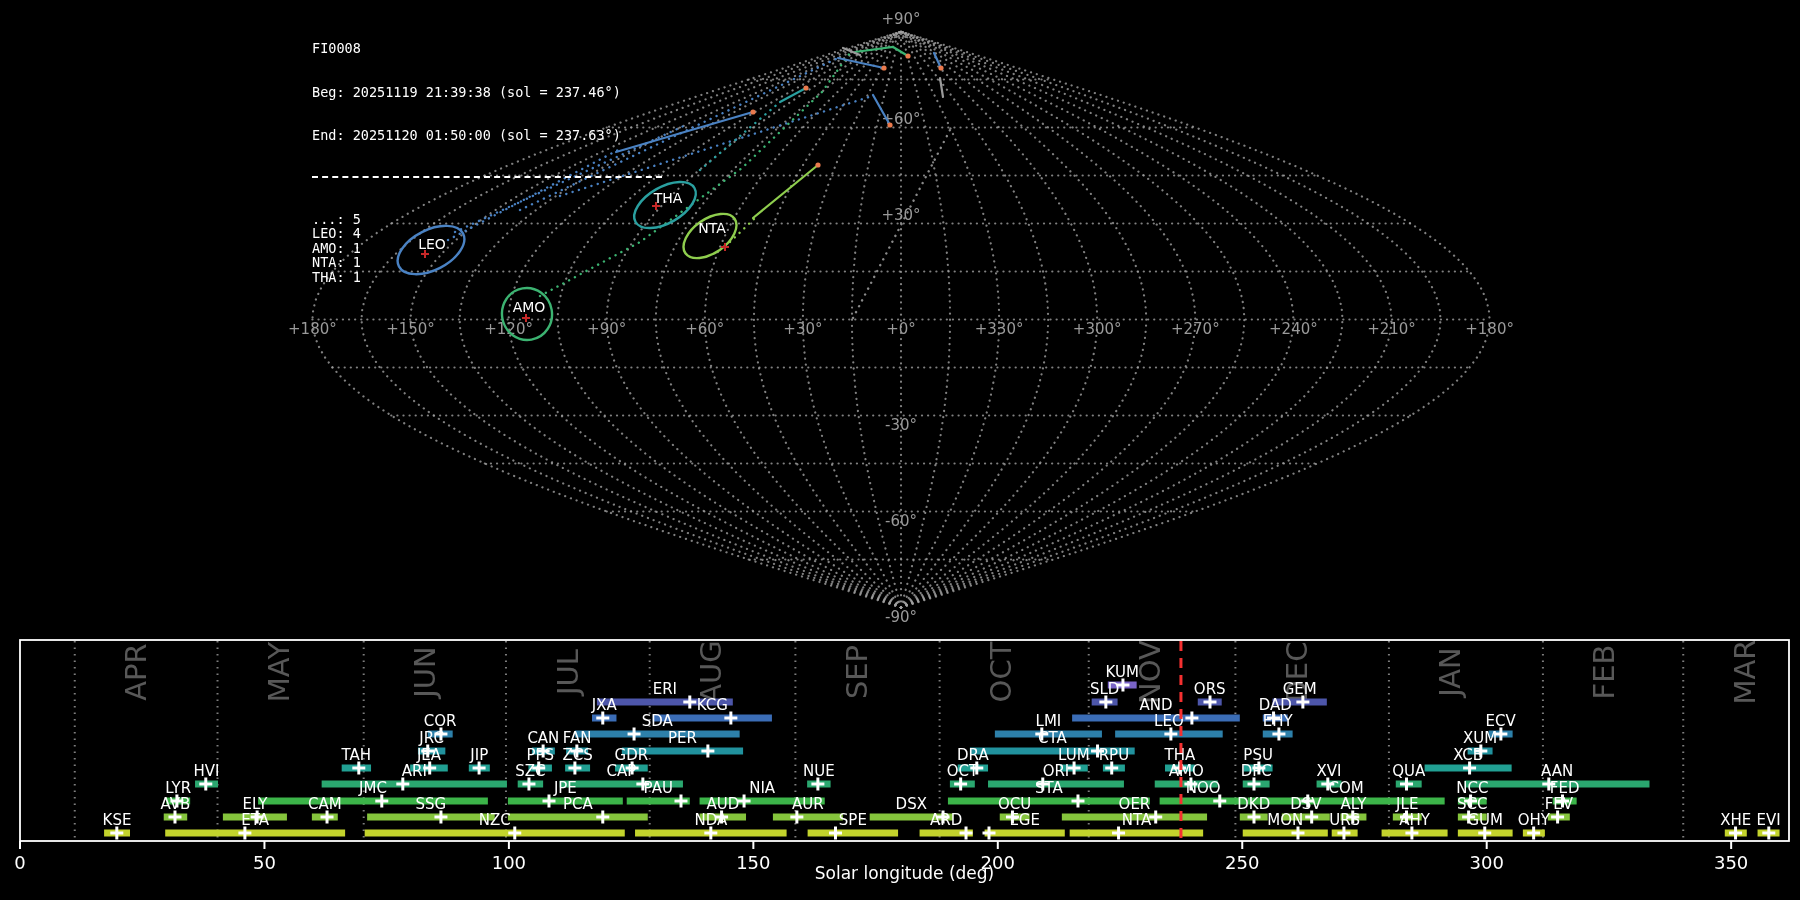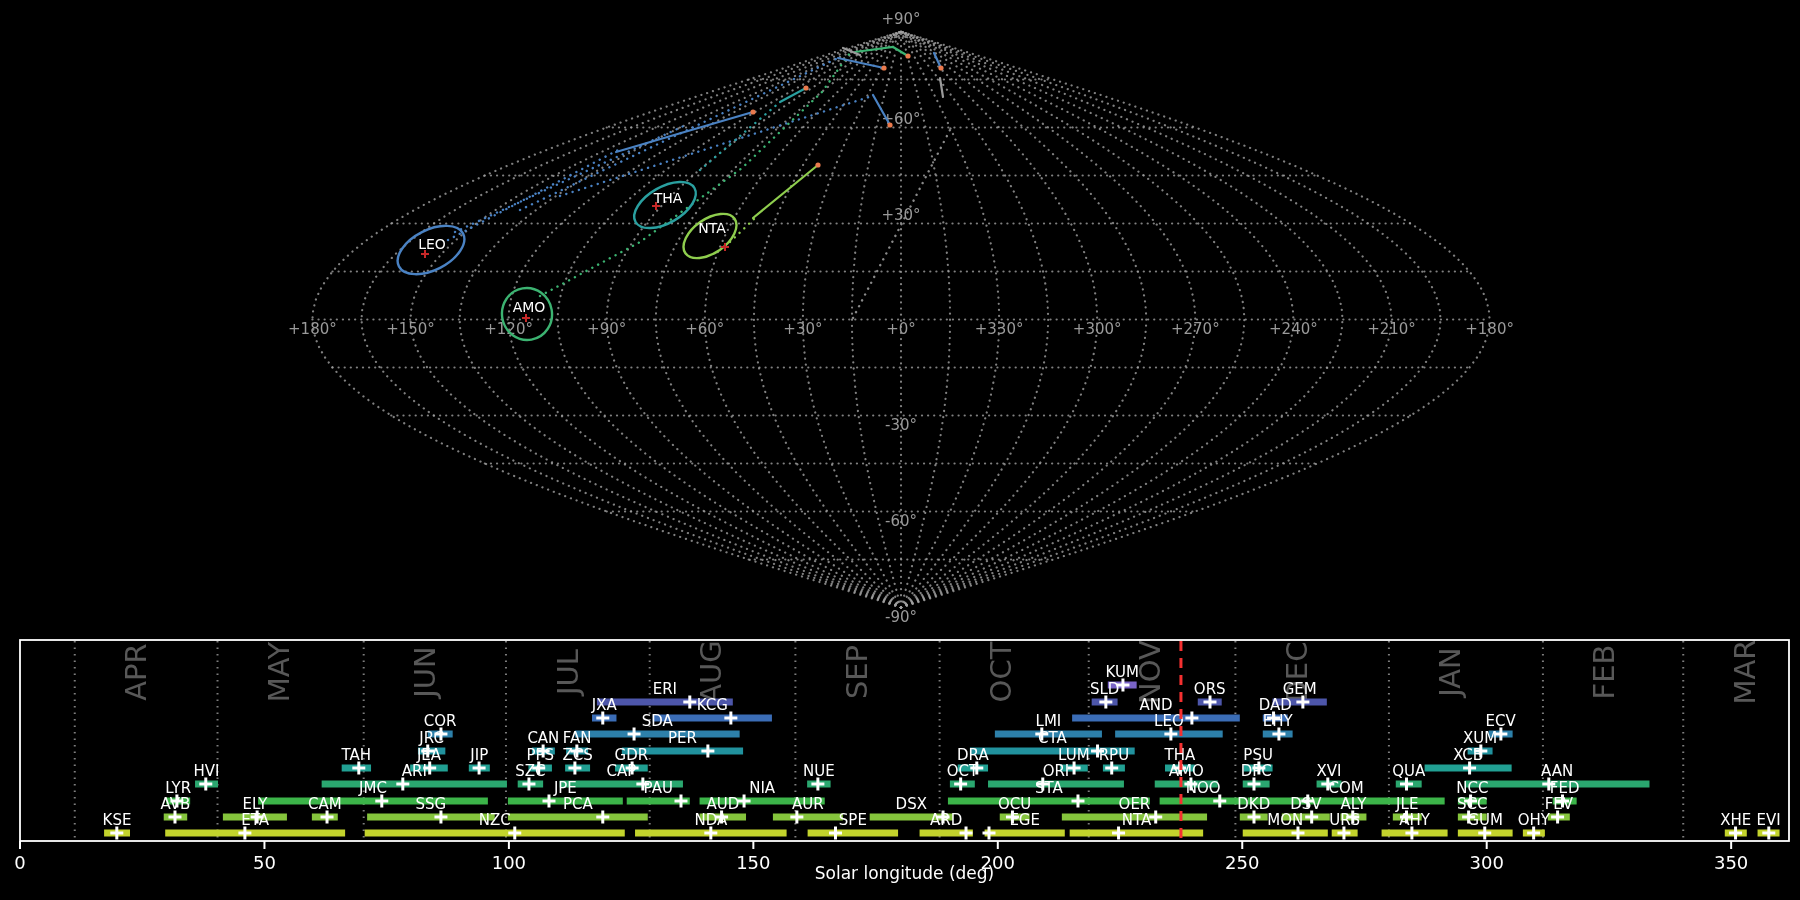--- a/index.html
+++ b/index.html
@@ -493,13 +493,20 @@
       <text x="997.8000000000001" y="869" fill="#fff" font-size="18" text-anchor="middle">200</text>
       <line x1="1242.25" y1="841" x2="1242.25" y2="849" stroke="#fff" stroke-width="2"></line>
       <text x="1242.25" y="869" fill="#fff" font-size="18" text-anchor="middle">250</text>
       <line x1="1486.7" y1="841" x2="1486.7" y2="849" stroke="#fff" stroke-width="2"></line>
       <text x="1486.7" y="869" fill="#fff" font-size="18" text-anchor="middle">300</text>
       <line x1="1731.15" y1="841" x2="1731.15" y2="849" stroke="#fff" stroke-width="2"></line>
       <text x="1731.15" y="869" fill="#fff" font-size="18" text-anchor="middle">350</text>
       <text x="904.5" y="879" fill="#fff" font-size="17" text-anchor="middle">Solar longitude (deg)</text>
     </svg>
 
+  <div class="hdr">
+    <div>FI0008</div>
+    <div>Beg: 20251119 21:39:38 (sol = 237.46°)</div>
+    <div>End: 20251120 01:50:00 (sol = 237.63°)</div>
+    <div class="divider"></div>
+    <div id="count-lines"><div>...: 5</div><div>LEO: 4</div><div>AMO: 1</div><div>NTA: 1</div><div>THA: 1</div></div>
+  </div>
 </div>
 
 </body></html>

